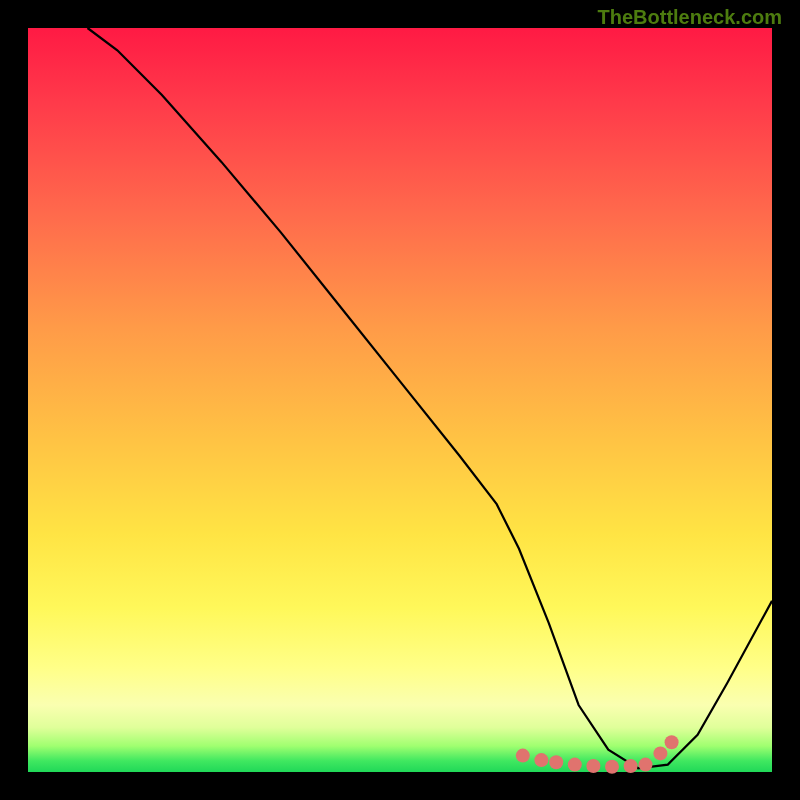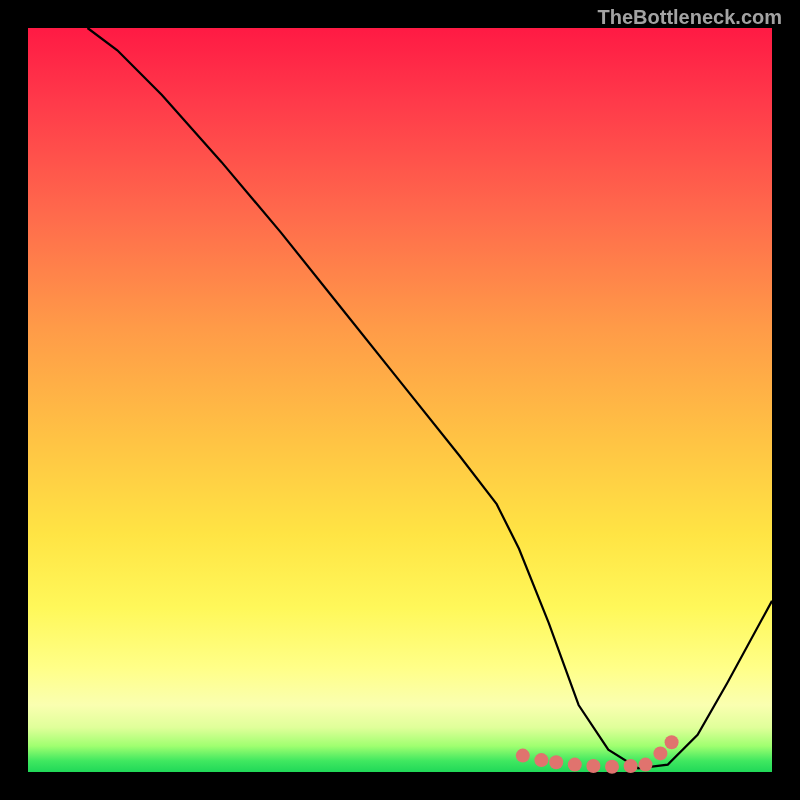--- a/index.html
+++ b/index.html
@@ -8,21 +8,21 @@
     height: 800px;
     background: #000;
     position: relative;
     font-family: Arial, sans-serif;
     overflow: hidden;
   }
   .watermark {
     position: absolute;
     top: 6px;
     right: 18px;
-    color: #a3a3a3;
+    color: #4d7c0f;
     font-size: 20px;
     font-weight: bold;
     z-index: 10;
   }
   .plot-area {
     position: absolute;
     left: 28px;
     top: 28px;
     width: 744px;
     height: 744px;

